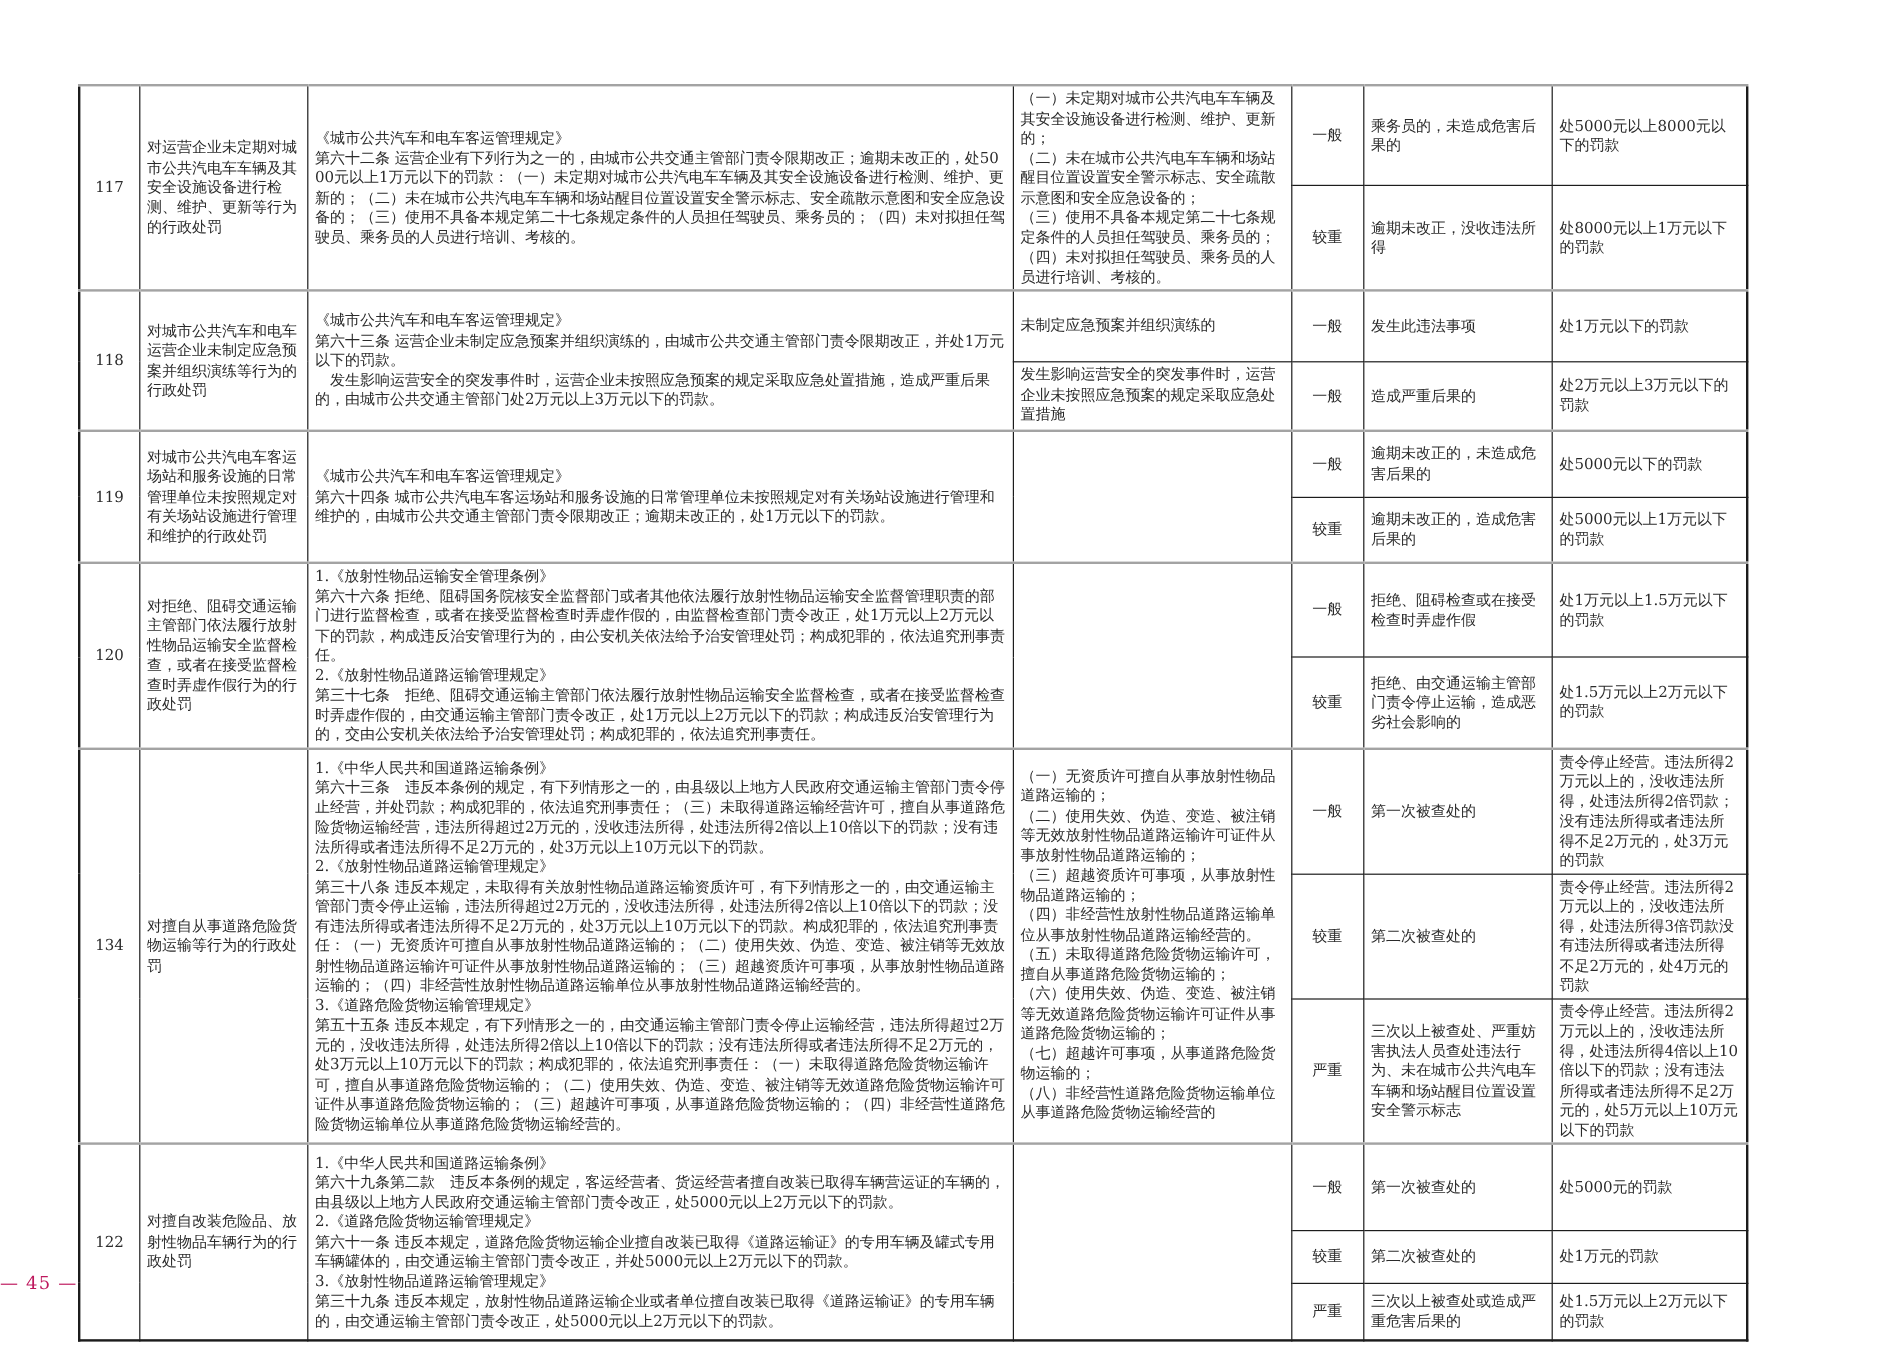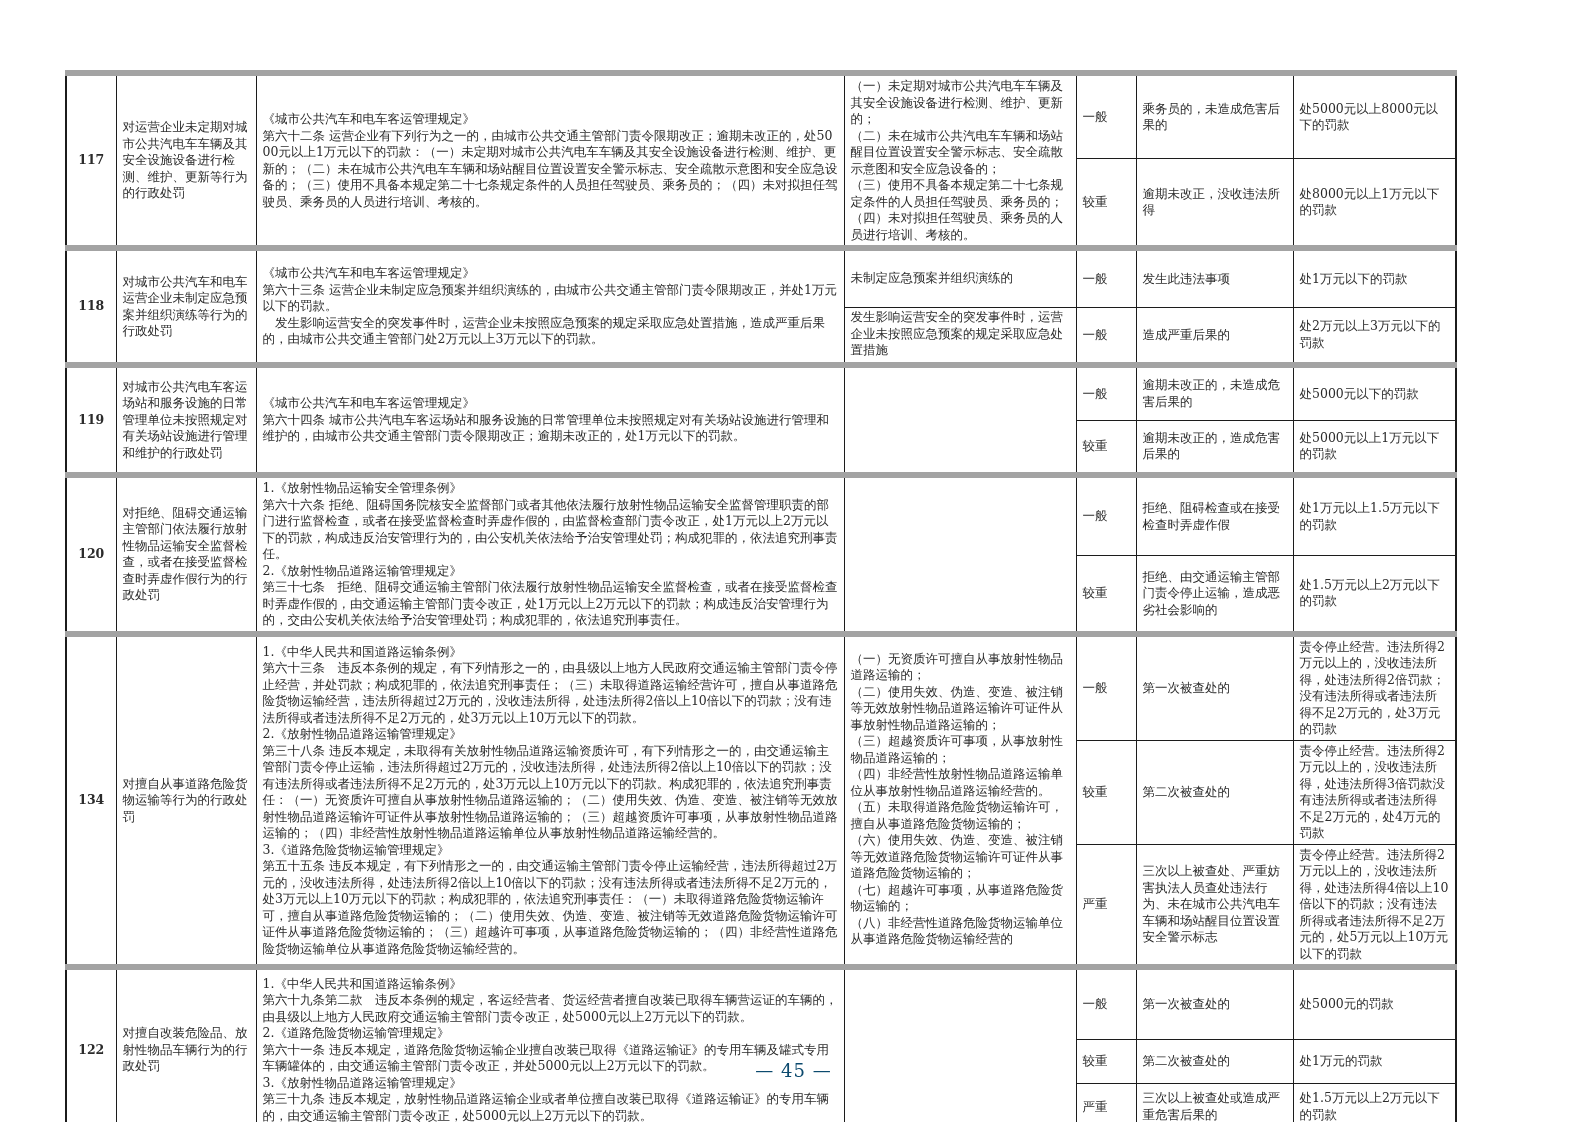--- a/index.html
+++ b/index.html
@@ -16,29 +16,29 @@
   }
   table.tbl td {
     border:1px solid #1c1c1c;
     padding:2px 6px;
     font-size:12.5px;
     line-height:1.32;
     vertical-align:middle;
     overflow:hidden;
     word-break:break-all;
   }
-  tr.rowstart td { border-top:6px solid #a3a3a3; }
-  td.num { text-align:center;font-weight:bold; }
+  tr.rowstart td { border-top:2px solid #a3a3a3; }
+  td.num { text-align:center; }
   td.legal { white-space:pre-line; }
   td.circ { white-space:pre-line;font-family:Liberation Mono, monospace; }
   td.circ-small { white-space:pre-line; font-size:9.5px; line-height:1.45; padding:2px 4px; }
-  td.level { }
+  td.level { text-align:center; }
   .footer {
     position:absolute; left:0; top:1060px; width:100%;
-    text-align:center; font-size:18px; letter-spacing:1px; color:#0c4a6e;
+    font-size:15px; letter-spacing:1px; color:#be185d;
   }
 </style>
 </head>
 <body>
 
 <div class="page">
   <table class="tbl">
     <colgroup>
       <col style="width:50px">
         <col style="width:140px">

